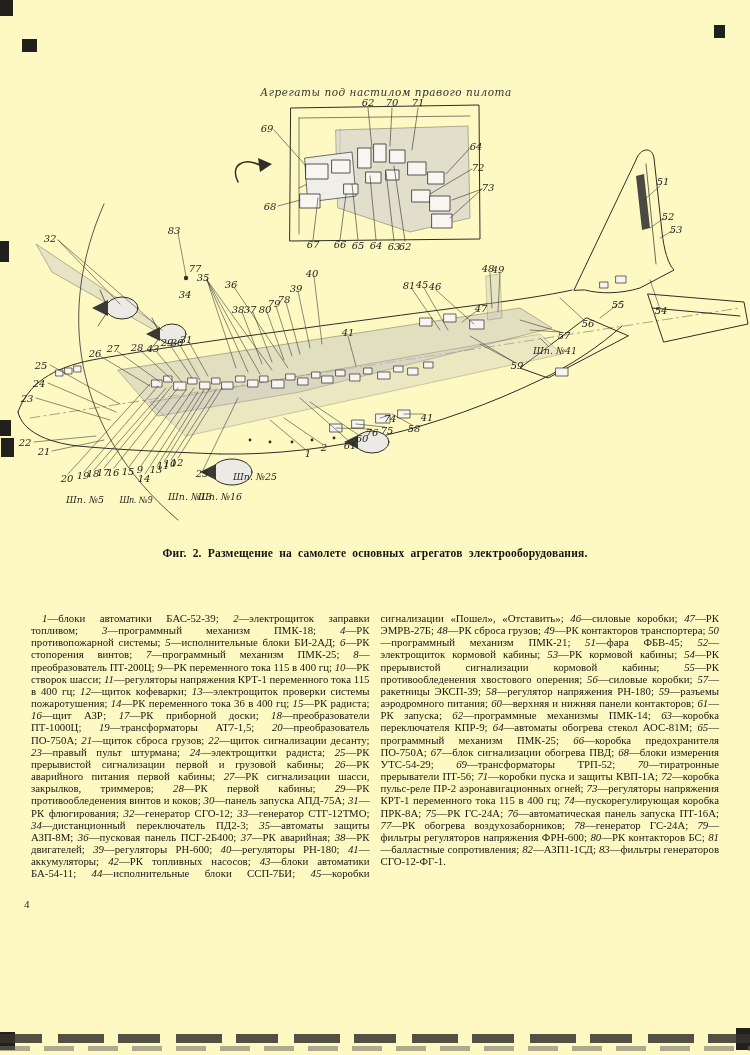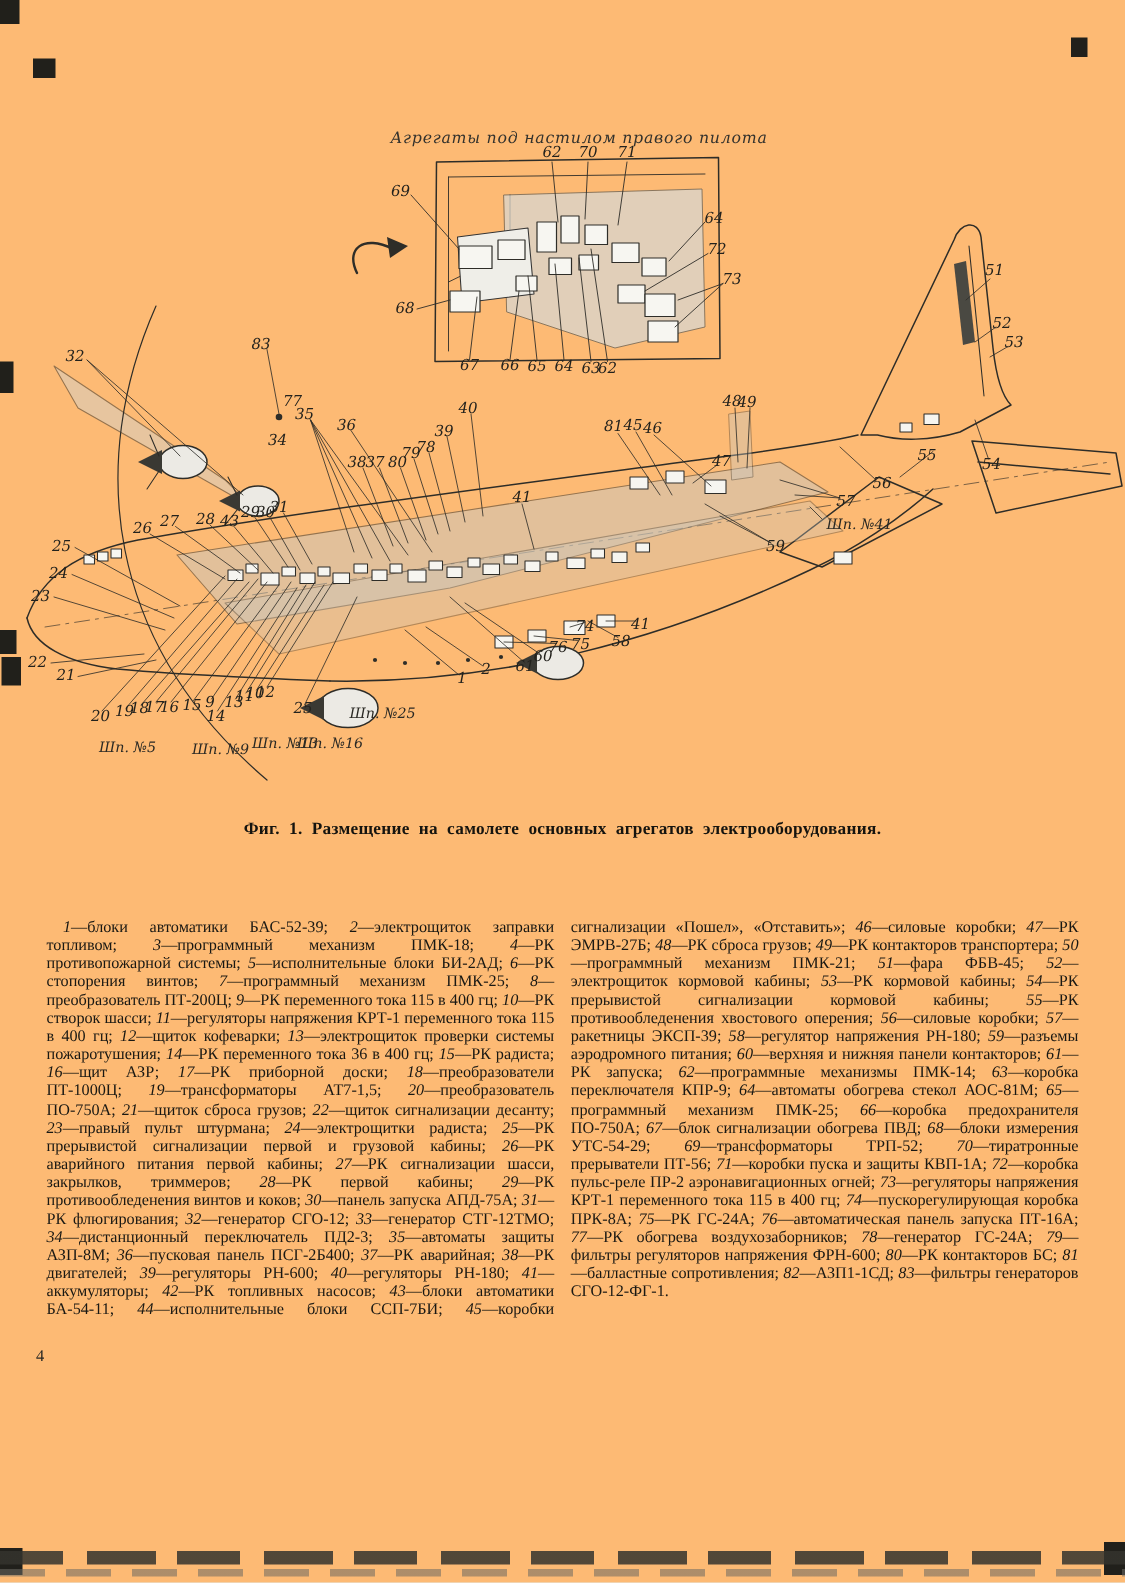--- a/index.html
+++ b/index.html
@@ -1,16 +1,16 @@
 <!DOCTYPE html>
 <html lang="ru"><head>
 <meta charset="utf-8">
 <style>
   html,body{margin:0;padding:0;background:#e8e7e2;}
-  #page{position:relative;width:750px;height:1055px;background:#fdba74;overflow:hidden;
+  #page{position:relative;width:750px;height:1055px;background:#fef9c3;overflow:hidden;
         font-family:"Liberation Serif",serif;color:#1d1c18;}
   
   .art{position:absolute;background:#21201b;}
   #strip1{position:absolute;left:0;top:1034px;width:750px;height:9px;opacity:.85;
      background:repeating-linear-gradient(90deg,#34332d 0 42px,rgba(0,0,0,0) 42px 58px,#34332d 58px 104px,rgba(0,0,0,0) 104px 118px);}
   #strip2{position:absolute;left:0;top:1046px;width:750px;height:5px;opacity:.55;
      background:repeating-linear-gradient(90deg,#6b6962 0 30px,rgba(0,0,0,0) 30px 44px);}
   
   #figure{position:absolute;left:0;top:68px;width:750px;height:478px;}
   #figure svg{position:absolute;left:0;top:0;}
@@ -252,27 +252,27 @@
         <span class="callout" style="left: 564px; top: 267px;">57</span>
         <span class="callout" style="left: 517px; top: 297px;">59</span>
         <span class="callout" style="left: 663px; top: 113px;">51</span>
         <span class="callout" style="left: 668px; top: 148px;">52</span>
         <span class="callout" style="left: 676px; top: 161px;">53</span>
         <span class="callout" style="left: 661px; top: 242px;">54</span>
         <span class="callout" style="left: 618px; top: 236px;">55</span>
       </div>
     <div id="frame-labels">
         <span class="frame-label" style="left: 85px; top: 431px;">Шп. №5</span>
-        <span class="frame-label" style="left: 147px; top: 432px;">Шп. №9</span>
+        <span class="frame-label" style="left: 136px; top: 432px; font-family: Liberation Serif, serif;">Шп. №9</span>
         <span class="frame-label" style="left: 190px; top: 428px;">Шп. №13</span>
         <span class="frame-label" style="left: 220px; top: 428px;">Шп. №16</span>
         <span class="frame-label" style="left: 255px; top: 408px;">Шп. №25</span>
-        <span class="frame-label" style="left: 555px; top: 282px; margin-left: 18px;">Шп. №41</span>
+        <span class="frame-label" style="left: 555px; top: 282px;">Шп. №41</span>
       </div>
   </div>
 
-  <div id="caption">Фиг. 1. Размещение на самолете основных агрегатов электрооборудования.</div>
+  <div id="caption">Фиг. 2. Размещение на самолете основных агрегатов электрооборудования.</div>
 
   <div id="legend"><span><i>1</i>—блоки автоматики БАС-52-39; </span><span><i>2</i>—электрощиток заправки топливом; </span><span><i>3</i>—программный механизм ПМК-18; </span><span><i>4</i>—РК противопожарной системы; </span><span><i>5</i>—исполнительные блоки БИ-2АД; </span><span><i>6</i>—РК стопорения винтов; </span><span><i>7</i>—программный механизм ПМК-25; </span><span><i>8</i>—преобразователь ПТ-200Ц; </span><span><i>9</i>—РК переменного тока 115 в 400 гц; </span><span><i>10</i>—РК створок шасси; </span><span><i>11</i>—регуляторы напряжения КРТ-1 переменного тока 115 в 400 гц; </span><span><i>12</i>—щиток кофеварки; </span><span><i>13</i>—электрощиток проверки системы пожаротушения; </span><span><i>14</i>—РК переменного тока 36 в 400 гц; </span><span><i>15</i>—РК радиста; </span><span><i>16</i>—щит АЗР; </span><span><i>17</i>—РК приборной доски; </span><span><i>18</i>—преобразователи ПТ-1000Ц; </span><span><i>19</i>—трансформаторы АТ7-1,5; </span><span><i>20</i>—преобразователь ПО-750А; </span><span><i>21</i>—щиток сброса грузов; </span><span><i>22</i>—щиток сигнализации десанту; </span><span><i>23</i>—правый пульт штурмана; </span><span><i>24</i>—электрощитки радиста; </span><span><i>25</i>—РК прерывистой сигнализации первой и грузовой кабины; </span><span><i>26</i>—РК аварийного питания первой кабины; </span><span><i>27</i>—РК сигнализации шасси, закрылков, триммеров; </span><span><i>28</i>—РК первой кабины; </span><span><i>29</i>—РК противообледенения винтов и коков; </span><span><i>30</i>—панель запуска АПД-75А; </span><span><i>31</i>—РК флюгирования; </span><span><i>32</i>—генератор СГО-12; </span><span><i>33</i>—генератор СТГ-12ТМО; </span><span><i>34</i>—дистанционный переключатель ПД2-3; </span><span><i>35</i>—автоматы защиты АЗП-8М; </span><span><i>36</i>—пусковая панель ПСГ-2Б400; </span><span><i>37</i>—РК аварийная; </span><span><i>38</i>—РК двигателей; </span><span><i>39</i>—регуляторы РН-600; </span><span><i>40</i>—регуляторы РН-180; </span><span><i>41</i>—аккумуляторы; </span><span><i>42</i>—РК топливных насосов; </span><span><i>43</i>—блоки автоматики БА-54-11; </span><span><i>44</i>—исполнительные блоки ССП-7БИ; </span><span><i>45</i>—коробки сигнализации «Пошел», «Отставить»; </span><span><i>46</i>—силовые коробки; </span><span><i>47</i>—РК ЭМРВ-27Б; </span><span><i>48</i>—РК сброса грузов; </span><span><i>49</i>—РК контакторов транспортера; </span><span><i>50</i>—программный механизм ПМК-21; </span><span><i>51</i>—фара ФБВ-45; </span><span><i>52</i>—электрощиток кормовой кабины; </span><span><i>53</i>—РК кормовой кабины; </span><span><i>54</i>—РК прерывистой сигнализации кормовой кабины; </span><span><i>55</i>—РК противообледенения хвостового оперения; </span><span><i>56</i>—силовые коробки; </span><span><i>57</i>—ракетницы ЭКСП-39; </span><span><i>58</i>—регулятор напряжения РН-180; </span><span><i>59</i>—разъемы аэродромного питания; </span><span><i>60</i>—верхняя и нижняя панели контакторов; </span><span><i>61</i>—РК запуска; </span><span><i>62</i>—программные механизмы ПМК-14; </span><span><i>63</i>—коробка переключателя КПР-9; </span><span><i>64</i>—автоматы обогрева стекол АОС-81М; </span><span><i>65</i>—программный механизм ПМК-25; </span><span><i>66</i>—коробка предохранителя ПО-750А; </span><span><i>67</i>—блок сигнализации обогрева ПВД; </span><span><i>68</i>—блоки измерения УТС-54-29; </span><span><i>69</i>—трансформаторы ТРП-52; </span><span><i>70</i>—тиратронные прерыватели ПТ-56; </span><span><i>71</i>—коробки пуска и защиты КВП-1А; </span><span><i>72</i>—коробка пульс-реле ПР-2 аэронавигационных огней; </span><span><i>73</i>—регуляторы напряжения КРТ-1 переменного тока 115 в 400 гц; </span><span><i>74</i>—пускорегулирующая коробка ПРК-8А; </span><span><i>75</i>—РК ГС-24А; </span><span><i>76</i>—автоматическая панель запуска ПТ-16А; </span><span><i>77</i>—РК обогрева воздухозаборников; </span><span><i>78</i>—генератор ГС-24А; </span><span><i>79</i>—фильтры регуляторов напряжения ФРН-600; </span><span><i>80</i>—РК контакторов БС; </span><span><i>81</i>—балластные сопротивления; </span><span><i>82</i>—АЗП1-1СД; </span><span><i>83</i>—фильтры генераторов СГО-12-ФГ-1.</span></div>
 
   <div id="page-number">4</div>
 
 </div>
 
 </body></html>

